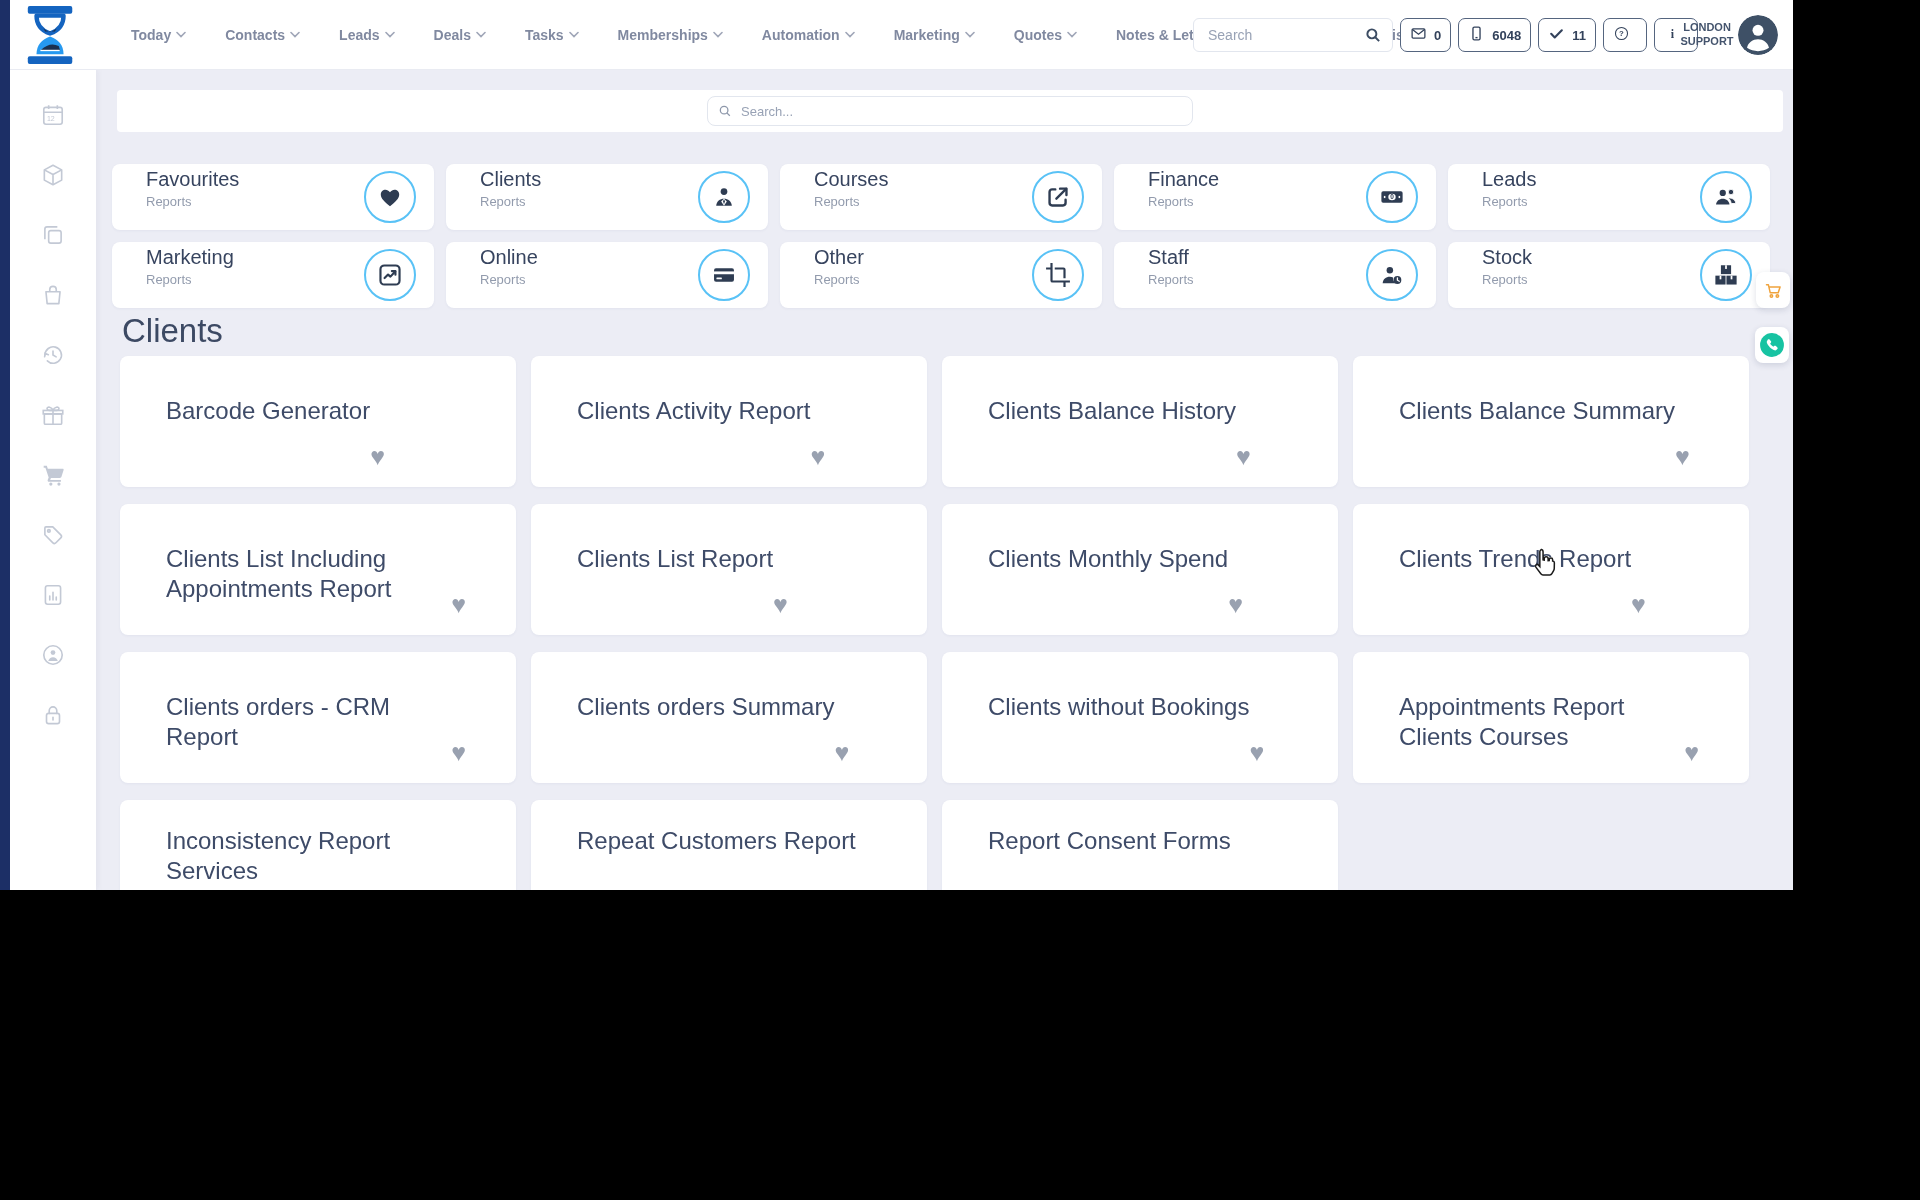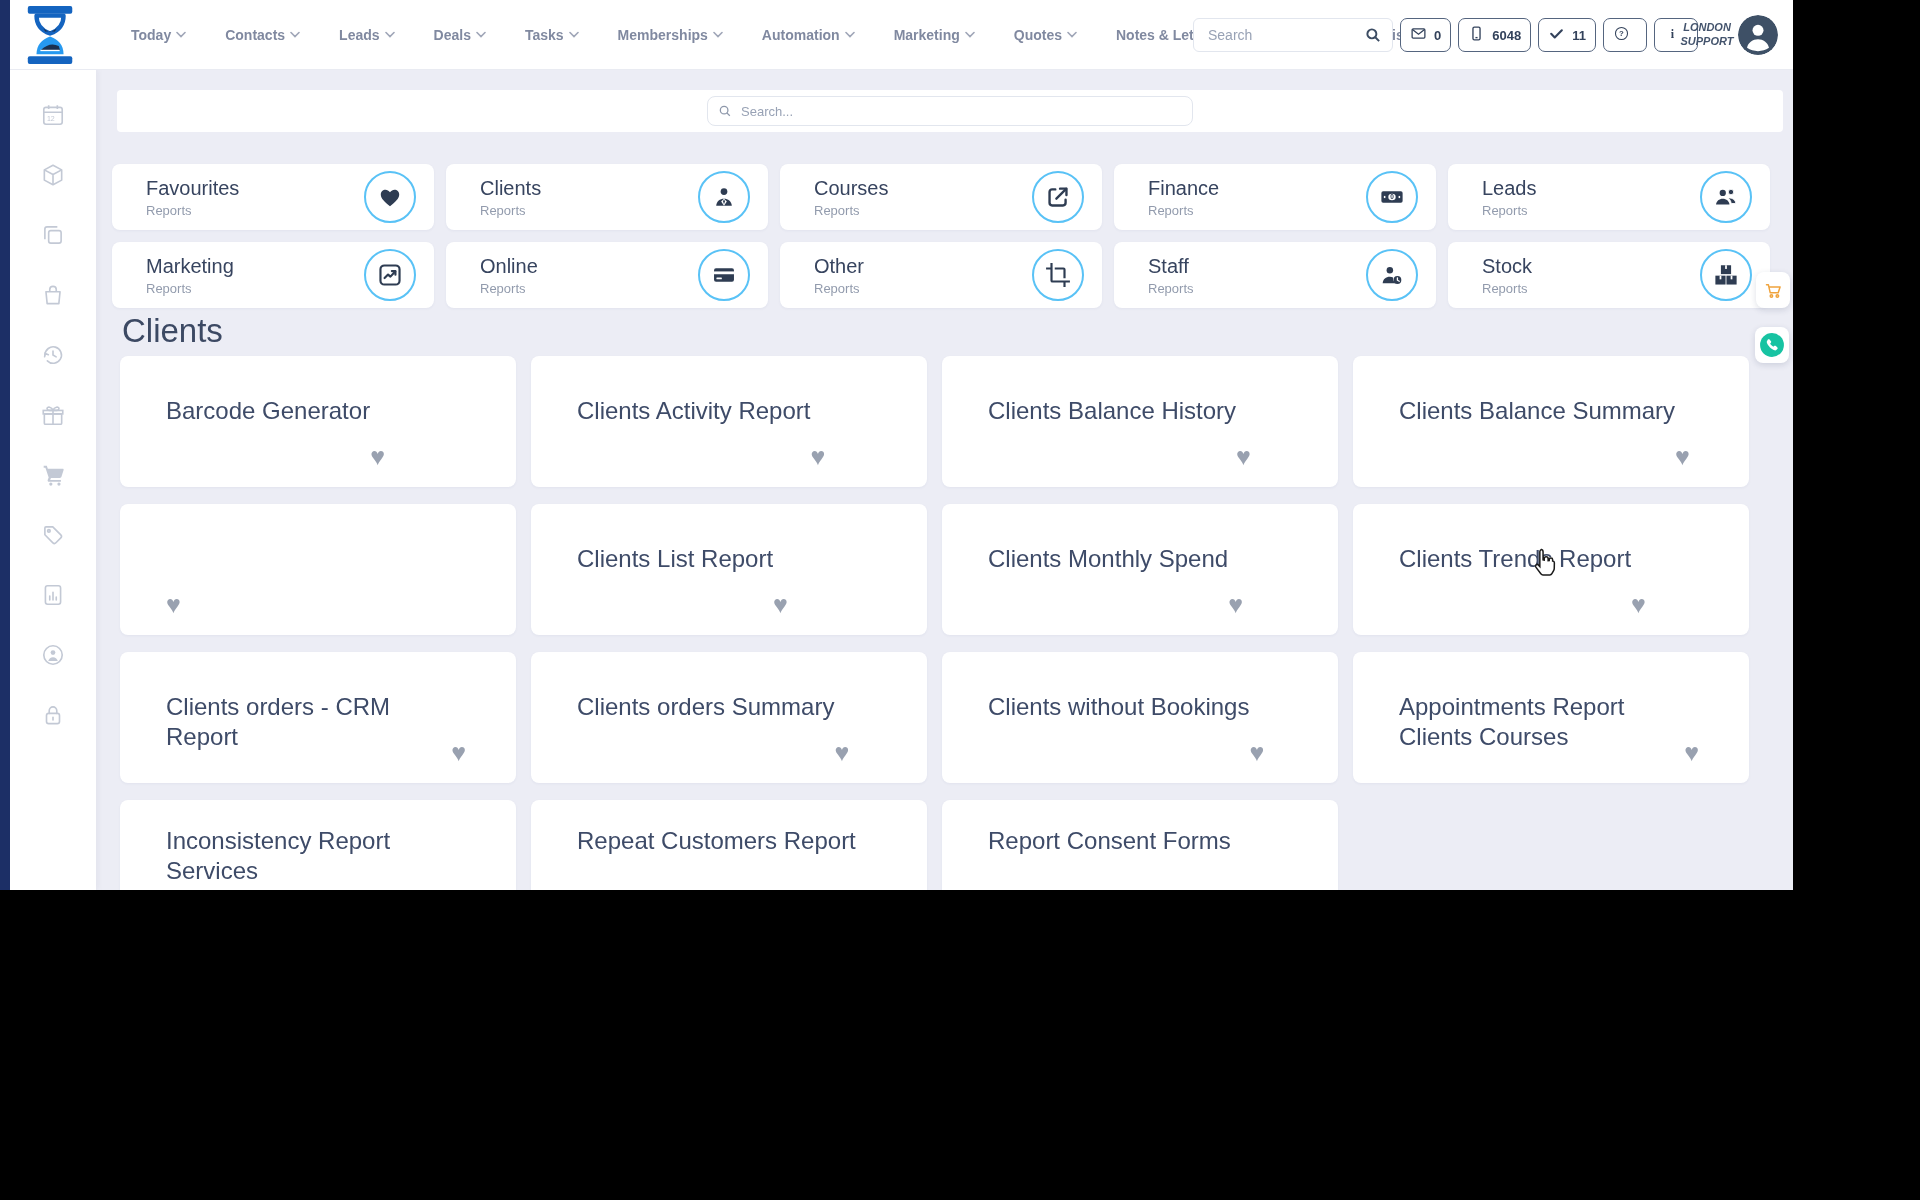--- a/index.html
+++ b/index.html
@@ -22,21 +22,21 @@
              border-radius:6px;display:flex;align-items:center;background:#fff;}
   .tb-search input{border:none;outline:none;flex:1;margin-left:12px;font-size:14px;color:#4a5a73;
              font-family:"Liberation Sans",sans-serif;background:transparent;min-width:0;}
   .tb-search input::placeholder{color:#98a2b5;}
   .tb-search .mag{width:18px;height:18px;color:#3c4c63;margin-right:10px;flex:0 0 auto;}
   .tb-buttons{position:absolute;left:1390px;top:18px;display:flex;gap:7px;align-items:center;}
   .tb-btn{height:34px;border:1px solid #55657f;border-radius:7px;background:#fff;color:#33425b;
           display:flex;align-items:center;gap:7px;padding:0 9px;font-size:13px;font-weight:600;cursor:pointer;}
   .tb-btn svg{width:17px;height:17px;}
   .account{position:absolute;left:1668px;top:20px;width:58px;text-align:center;color:#44546d;
-           font-size:11px;font-weight:600;line-height:14px;font-style:italic;}
+           font-size:11px;font-weight:600;line-height:14px;}
   .avatar{position:absolute;left:1728px;top:15px;width:40px;height:40px;border-radius:50%;cursor:pointer;}
 
   
   .sidebar{position:absolute;left:10px;top:70px;width:86px;height:820px;background:#fff;z-index:10;
            box-shadow:2px 0 6px rgba(30,40,80,.05);display:flex;flex-direction:column;align-items:center;
            padding-top:32px;gap:34px;}
   .side-ic{width:26px;height:26px;color:#c3c9d5;cursor:pointer;flex:0 0 auto;}
   .side-ic svg{width:26px;height:26px;display:block;}
 
   
@@ -45,21 +45,21 @@
                 display:flex;align-items:center;justify-content:center;}
   .pg-search{width:486px;height:30px;border:1px solid #e2e6ee;border-radius:8px;display:flex;
              align-items:center;background:#fff;}
   .pg-search .mag{width:14px;height:14px;color:#8d97aa;margin:0 7px 0 10px;flex:0 0 auto;}
   .pg-search input{border:none;outline:none;flex:1;font-size:13px;color:#4a5a73;background:transparent;
              font-family:"Liberation Sans",sans-serif;min-width:0;}
   .pg-search input::placeholder{color:#98a2b5;}
 
   .cat-grid{display:grid;grid-template-columns:repeat(5,322px);gap:12px;margin:32px 0 0 16px;}
   .cat-card{position:relative;height:66px;background:#fff;border-radius:8px;cursor:pointer;
-            box-shadow:0 1px 3px rgba(40,60,120,.05);padding:11px 0 0 34px;}
+            box-shadow:0 1px 3px rgba(40,60,120,.05);padding:2px 0 0 34px;}
   .cat-title{font-size:20px;font-weight:500;color:#37445f;line-height:26px;}
   .cat-sub{font-size:13px;color:#929bad;line-height:19px;}
   .cat-ic{position:absolute;right:18px;top:7px;width:52px;height:52px;border:2px solid #59c2f6;
           border-radius:50%;display:flex;align-items:center;justify-content:center;color:#2e3c52;background:#fff;}
   .cat-ic svg{width:26px;height:26px;}
 
   .section-title{margin:6px 0 4px 26px;font-size:33px;font-weight:500;color:#3c4963;line-height:34px;}
 
   .rep-grid{display:grid;grid-template-columns:repeat(4,396px);column-gap:15px;row-gap:17px;margin:8px 0 0 24px;}
   .rep-card{background:#fff;border-radius:8px;min-height:131px;cursor:pointer;
@@ -458,20 +458,21 @@
         </div>
           <div class="rep-card">
           <div class="rep-title">Clients Balance History</div>
           <span class="rep-heart">♥</span>
         </div>
           <div class="rep-card">
           <div class="rep-title">Clients Balance Summary</div>
           <span class="rep-heart">♥</span>
         </div>
           <div class="rep-card">
+          <div class="rep-title">Clients List Including Appointments Report</div>
           <span class="rep-heart">♥</span>
         </div>
           <div class="rep-card">
           <div class="rep-title">Clients List Report</div>
           <span class="rep-heart">♥</span>
         </div>
           <div class="rep-card">
           <div class="rep-title">Clients Monthly Spend</div>
           <span class="rep-heart">♥</span>
         </div>

